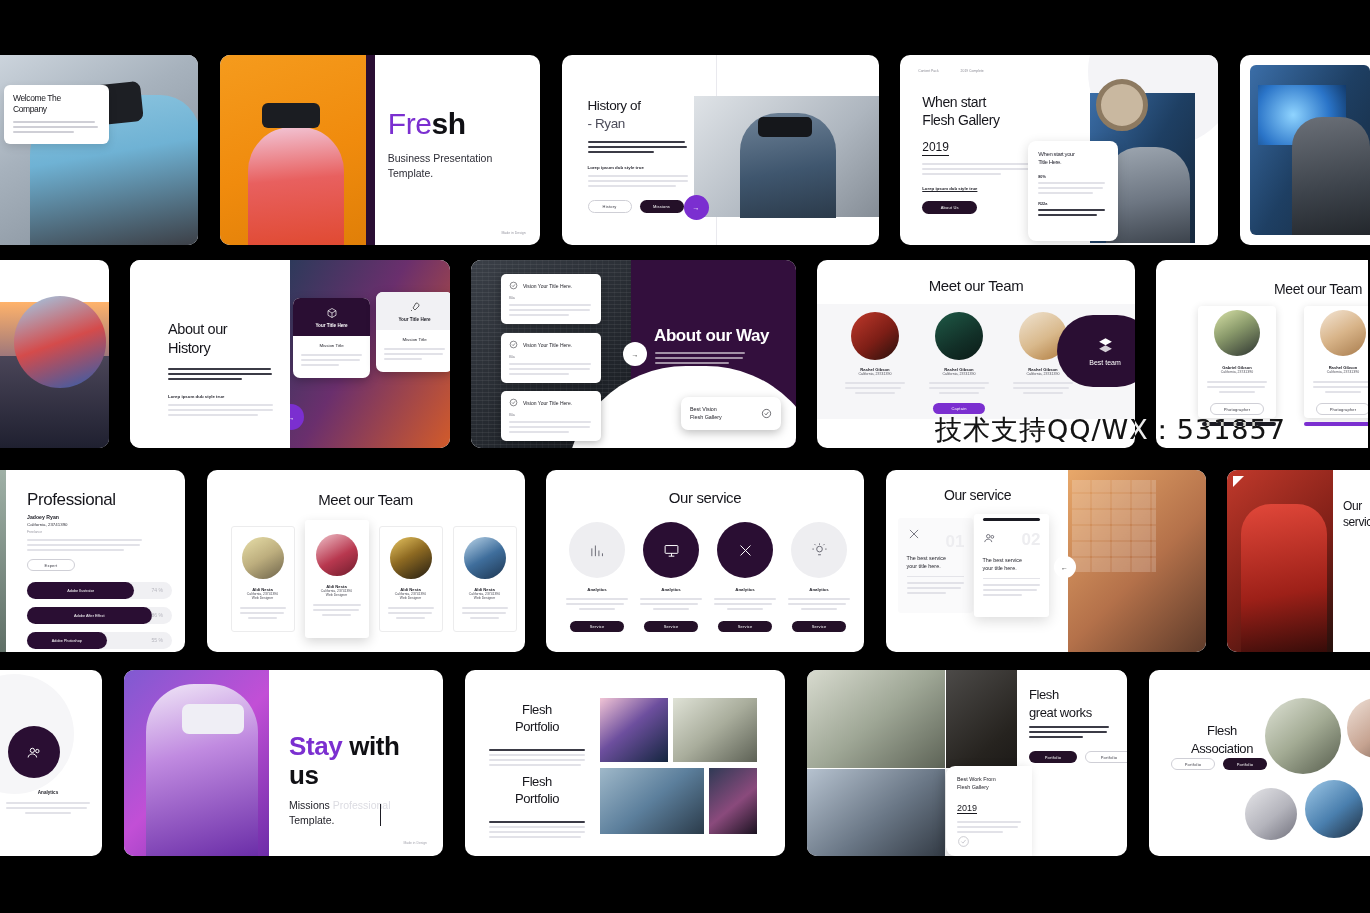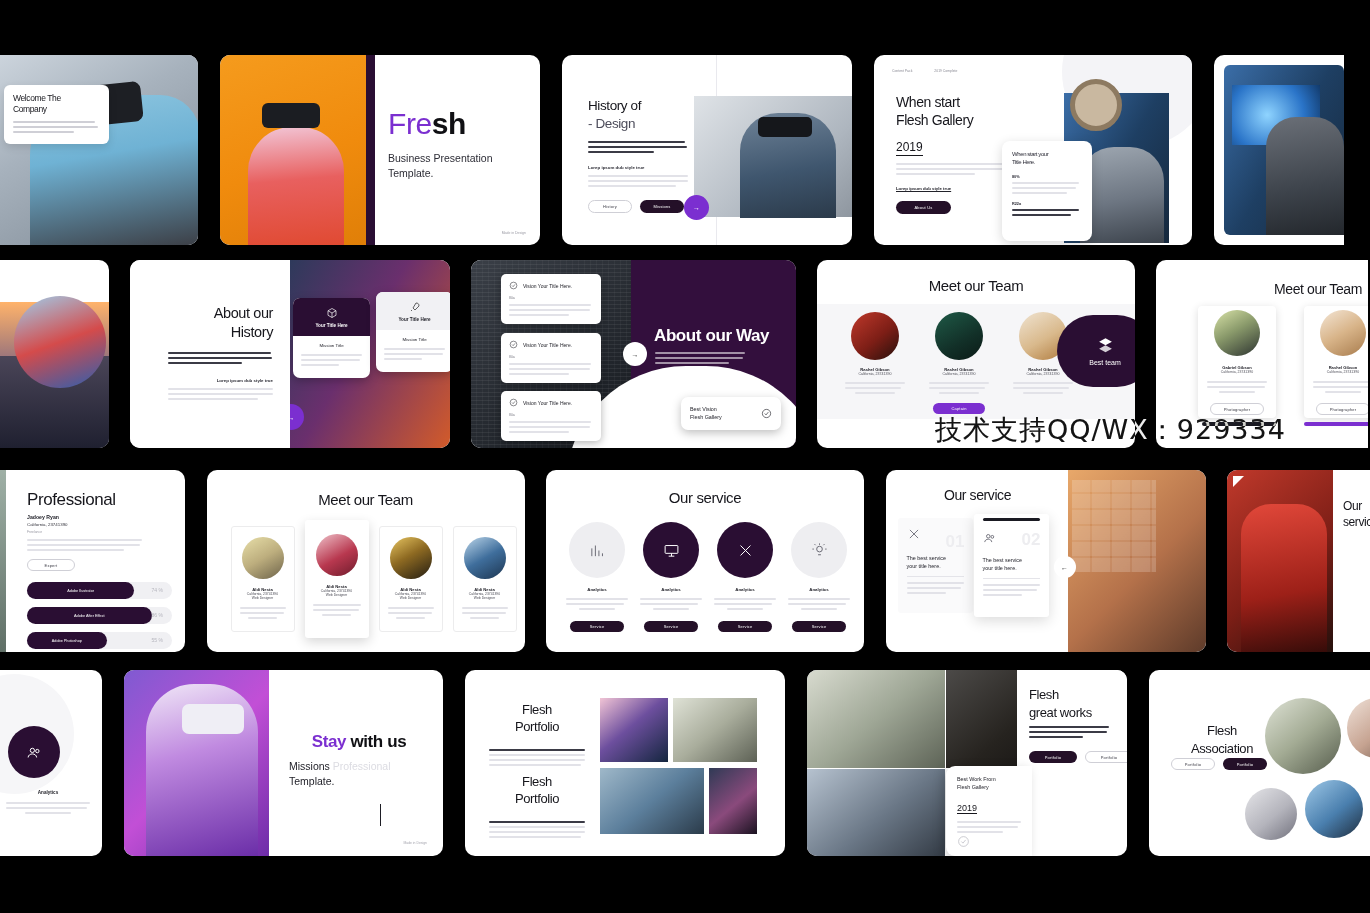--- a/index.html
+++ b/index.html
@@ -111,31 +111,31 @@
         <div style="margin-top:10px;font-size:10.5px;color:#2d2d36;line-height:1.45;">
           <div>Business Presentation</div>
           <div>Template.</div>
         </div>
       </div>
       <div style="position:absolute;right:14px;bottom:10px;font-size:3.5px;color:#9a9aa4;">Made in Design</div>
     </div>
 
     <div style="width:22px"></div>
 
-    <div class="slide" style="width:290px;">
+    <div class="slide" style="width:317px;">
       <div style="position:absolute;left:154px;top:0;width:1px;height:100%;background:#e9e9ee;"></div>
       <div class="photo ph-c" style="position:absolute;left:132px;top:41px;width:185px;height:121px;"></div>
       <div style="position:absolute;left:178px;top:58px;width:96px;height:105px;
                   background:linear-gradient(170deg,#6f8398 0%,#3f566e 55%,#2b3a4a 100%);
                   border-radius:38px 38px 0 0;"></div>
       <div style="position:absolute;left:196px;top:62px;width:54px;height:20px;background:#15171b;border-radius:5px;"></div>
       <div style="position:absolute;left:26px;top:42px;width:100px;">
         <div class="ttl" style="font-size:13.5px;line-height:1.3;">
           <div>History of</div>
-          <div style="color:#4c4c5a;">- Design</div>
+          <div style="color:#4c4c5a;">- Ryan</div>
         </div>
         <div style="margin-top:9px;">
           <div class="lorem-line dk" style="width:97%"></div>
           <div class="lorem-line dk" style="width:99%"></div>
           <div class="lorem-line dk" style="width:66%"></div>
         </div>
         <div style="margin-top:12px;font-size:4.4px;color:#2b2b34;font-weight:700;">Lorep ipsum dub style true</div>
         <div style="margin-top:5px;">
           <div class="lorem-line lt" style="width:100%"></div>
           <div class="lorem-line lt" style="width:100%"></div>
@@ -217,21 +217,21 @@
       <div style="position:absolute;left:0;top:96px;right:0;bottom:0;
                   background:linear-gradient(180deg,#4a4558 0%,#1f2030 100%);"></div>
       <div class="circ photo ph-grey" style="position:absolute;left:36px;top:36px;width:92px;height:92px;
                   background-image:linear-gradient(160deg,#9fd0ee 0%,#d44b4b 50%,#2b5fb0 100%);"></div>
     </div>
 
     <div style="width:21px"></div>
 
     <div class="slide" style="width:320px;">
       <div style="position:absolute;left:0;top:0;width:160px;height:100%;background:#fff;z-index:2;"></div>
-      <div style="position:absolute;left:38px;top:44px;width:105px;z-index:3;text-align:right;">
+      <div style="position:absolute;left:38px;top:60px;width:105px;z-index:3;">
         <div class="ttl" style="font-size:14.5px;line-height:1.3;">
           <div>About our</div>
           <div>History</div>
         </div>
         <div style="margin-top:10px;">
           <div class="lorem-line dk" style="width:98%"></div>
           <div class="lorem-line dk" style="width:99%"></div>
           <div class="lorem-line dk" style="width:70%"></div>
         </div>
         <div style="margin-top:14px;font-size:4.4px;font-weight:700;color:#2b2b34;">Lorep ipsum dub style true</div>
@@ -706,21 +706,21 @@
 
     <div style="width:23px"></div>
 
     <div class="slide" style="width:319px;">
       <div class="photo ph-f" style="position:absolute;left:0;top:0;width:145px;height:100%;"></div>
       <div style="position:absolute;left:22px;top:14px;width:112px;height:172px;
                   background:linear-gradient(165deg,#f0e7f7 0%,#c08ae0 40%,#6b2ea8 100%);
                   border-radius:48px 48px 0 0;"></div>
       <div style="position:absolute;left:58px;top:34px;width:62px;height:30px;background:#efeef5;border-radius:7px;"></div>
       <div style="position:absolute;left:165px;top:62px;right:14px;">
-        <div class="ttl" style="font-size:17px;text-align:center;">
+        <div class="ttl" style="font-size:26px;">
           <span style="color:#7b2fd0;font-weight:700;">Stay</span><span style="color:#101014;font-weight:700;"> with us</span>
         </div>
         <div style="margin-top:8px;font-size:10.5px;line-height:1.45;color:#1d1d25;">
           <div><span>Missions </span><span style="color:#dcdce2;">Professional</span></div>
           <div>Template.</div>
         </div>
       </div>
       <div style="position:absolute;right:62px;bottom:30px;width:1px;height:22px;background:#1d1d25;"></div>
       <div style="position:absolute;right:16px;bottom:11px;font-size:3.4px;color:#a7a7b0;">Made in Design</div>
     </div>
@@ -819,14 +819,14 @@
                   background-image:linear-gradient(140deg,#dfe3d6 0%,#a3ab94 50%,#555c4c 100%);"></div>
       <div class="circ photo" style="position:absolute;left:198px;top:28px;width:60px;height:60px;
                   background-image:linear-gradient(140deg,#f0e2d9 0%,#c6a391 55%,#6d574b 100%);"></div>
       <div class="circ photo" style="position:absolute;left:96px;top:118px;width:52px;height:52px;
                   background-image:linear-gradient(140deg,#e6e6e9 0%,#b4b4bc 55%,#70707c 100%);"></div>
       <div class="circ photo" style="position:absolute;left:156px;top:110px;width:58px;height:58px;
                   background-image:linear-gradient(140deg,#9fc9e8 0%,#4a7fae 55%,#1e2c3c 100%);"></div>
     </div>
   </div>
 
-  <div class="watermark">技术支持QQ/WX：929334</div>
+  <div class="watermark">技术支持QQ/WX：531857</div>
 </div>
 
 </body></html>

